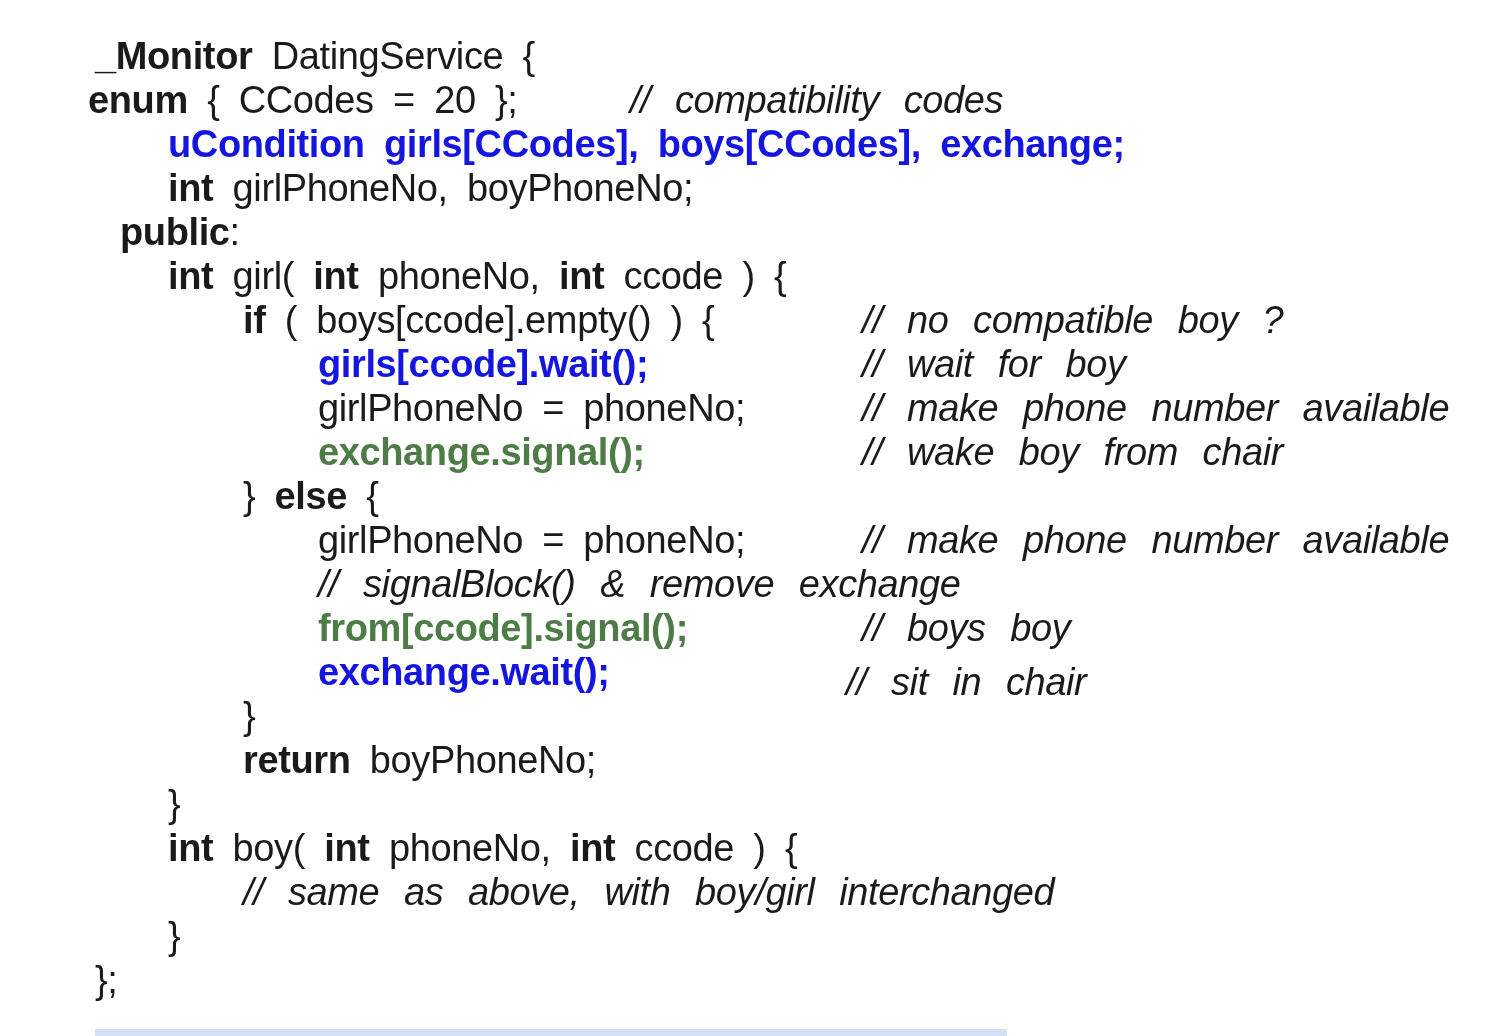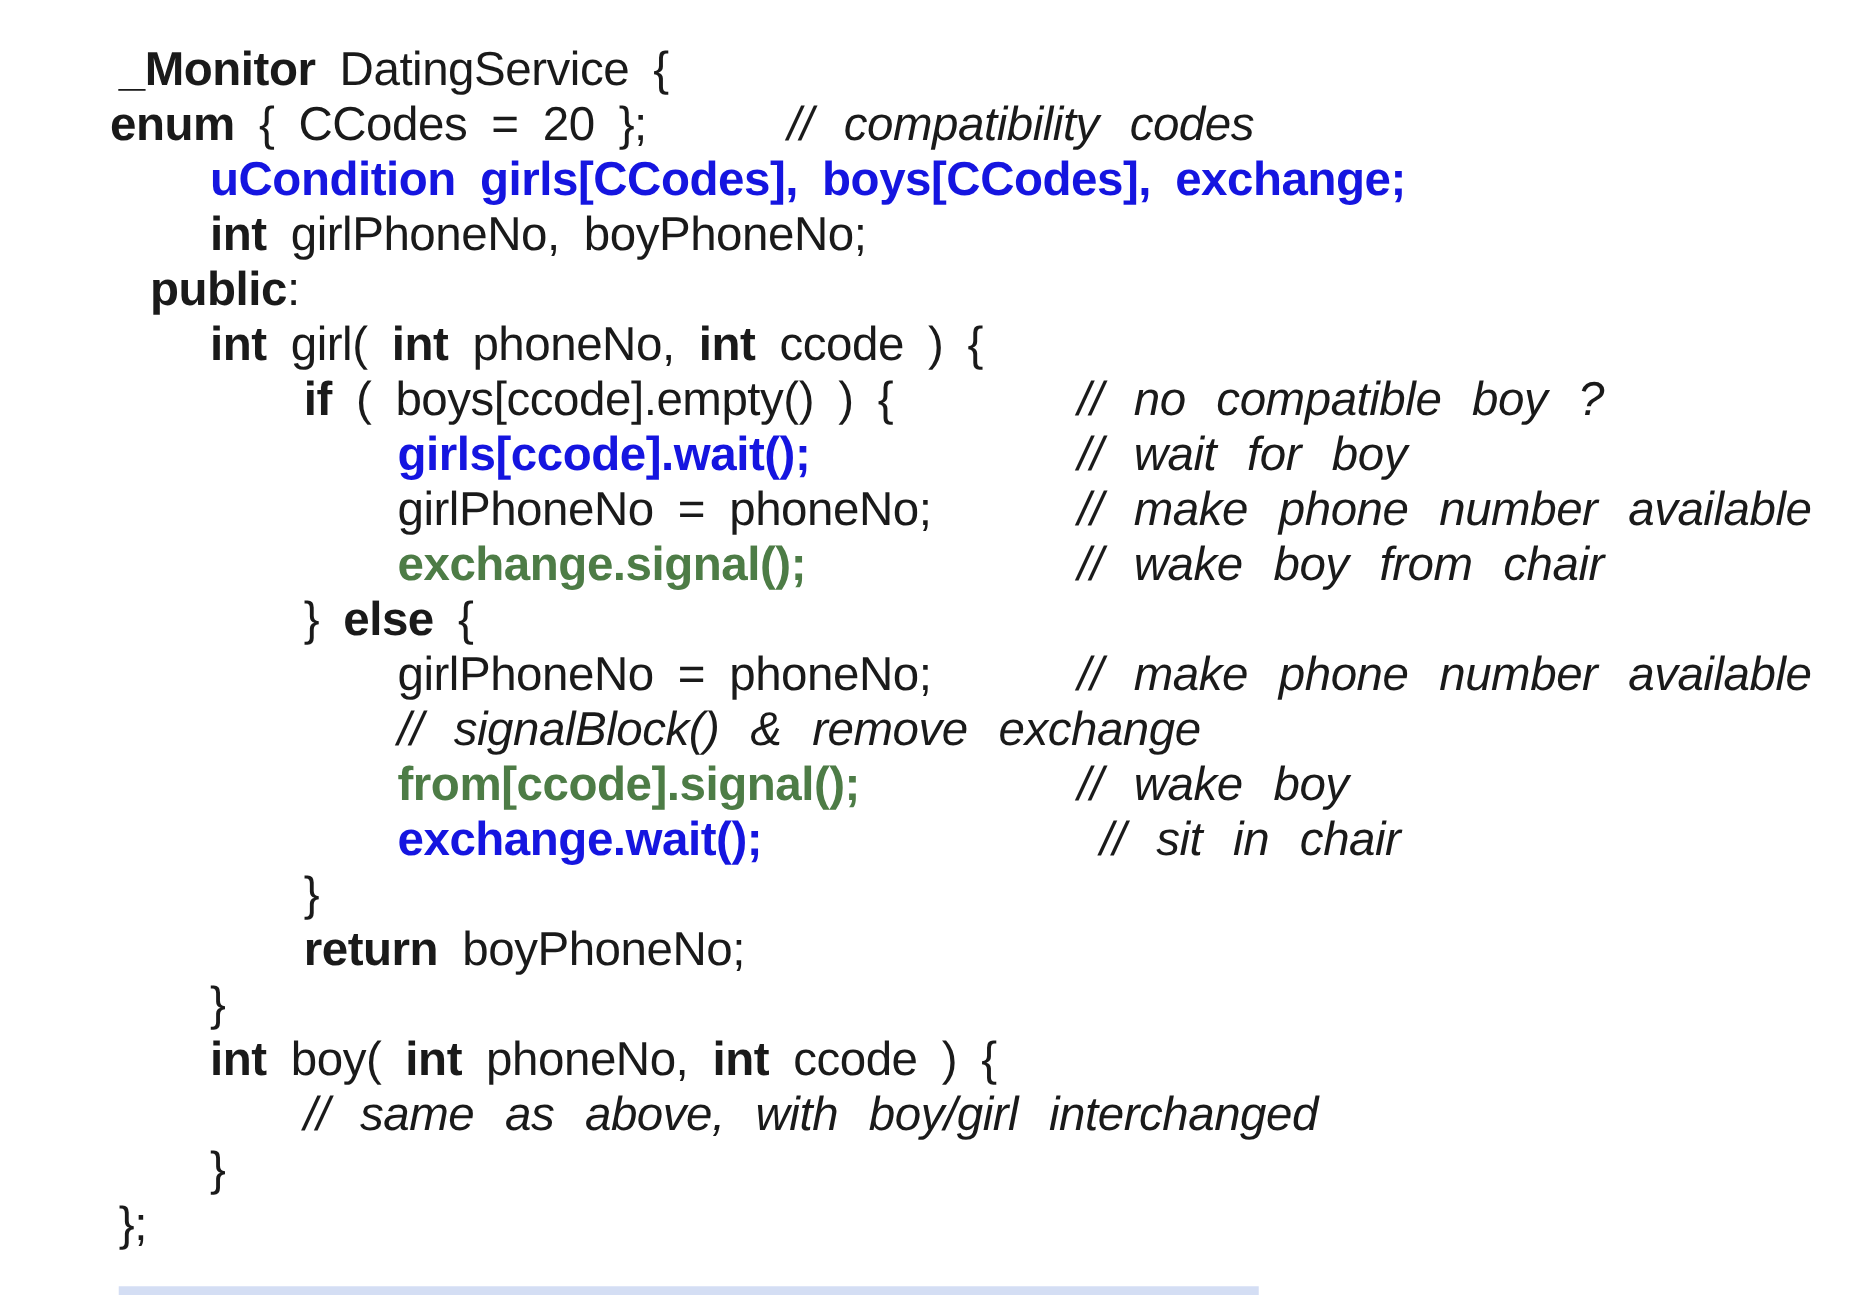--- a/index.html
+++ b/index.html
@@ -70,22 +70,22 @@
       <div class="code-line" style="padding-left: 168px;"><span class="seg kw">int</span><span class="seg plain"> girlPhoneNo, boyPhoneNo;</span></div>
       <div class="code-line" style="padding-left: 120px;"><span class="seg kw">public</span><span class="seg plain">:</span></div>
       <div class="code-line" style="padding-left: 168px;"><span class="seg kw">int</span><span class="seg plain"> girl( </span><span class="seg kw">int</span><span class="seg plain"> phoneNo, </span><span class="seg kw">int</span><span class="seg plain"> ccode ) {</span></div>
       <div class="code-line" style="padding-left: 243px;"><span class="seg kw">if</span><span class="seg plain"> ( boys[ccode].empty() ) {</span><span class="seg comment abs" style="left: 862px;">// no compatible boy ?</span></div>
       <div class="code-line" style="padding-left: 318px;"><span class="seg blue">girls[ccode].wait();</span><span class="seg comment abs" style="left: 862px;">// wait for boy</span></div>
       <div class="code-line" style="padding-left: 318px;"><span class="seg plain">girlPhoneNo = phoneNo;</span><span class="seg comment abs" style="left: 862px;">// make phone number available</span></div>
       <div class="code-line" style="padding-left: 318px;"><span class="seg green">exchange.signal();</span><span class="seg comment abs" style="left: 862px;">// wake boy from chair</span></div>
       <div class="code-line" style="padding-left: 243px;"><span class="seg plain">} </span><span class="seg kw">else</span><span class="seg plain"> {</span></div>
       <div class="code-line" style="padding-left: 318px;"><span class="seg plain">girlPhoneNo = phoneNo;</span><span class="seg comment abs" style="left: 862px;">// make phone number available</span></div>
       <div class="code-line" style="padding-left: 318px;"><span class="seg comment">// signalBlock() &amp; remove exchange</span></div>
-      <div class="code-line" style="padding-left: 318px;"><span class="seg green">from[ccode].signal();</span><span class="seg comment abs" style="left: 862px;">// wake boy</span></div>
-      <div class="code-line" style="padding-left: 318px;"><span class="seg blue">exchange.wait();</span><span class="seg comment abs" style="left: 880px;">// sit in chair</span></div>
+      <div class="code-line" style="padding-left: 318px;"><span class="seg green">from[ccode].signal();</span><span class="seg comment abs" style="left: 862px;">// boys boy</span></div>
+      <div class="code-line" style="padding-left: 318px;"><span class="seg blue">exchange.wait();</span><span class="seg comment abs" style="left: 846px; margin-top: 10px;">// sit in chair</span></div>
       <div class="code-line" style="padding-left: 243px;"><span class="seg plain">}</span></div>
       <div class="code-line" style="padding-left: 243px;"><span class="seg kw">return</span><span class="seg plain"> boyPhoneNo;</span></div>
       <div class="code-line" style="padding-left: 168px;"><span class="seg plain">}</span></div>
       <div class="code-line" style="padding-left: 168px;"><span class="seg kw">int</span><span class="seg plain"> boy( </span><span class="seg kw">int</span><span class="seg plain"> phoneNo, </span><span class="seg kw">int</span><span class="seg plain"> ccode ) {</span></div>
       <div class="code-line" style="padding-left: 243px;"><span class="seg comment">// same as above, with boy/girl interchanged</span></div>
       <div class="code-line" style="padding-left: 168px;"><span class="seg plain">}</span></div>
       <div class="code-line" style="padding-left: 95px;"><span class="seg plain">};</span></div>
     </div>
   <div class="bottom-bar"></div>
 </div>

